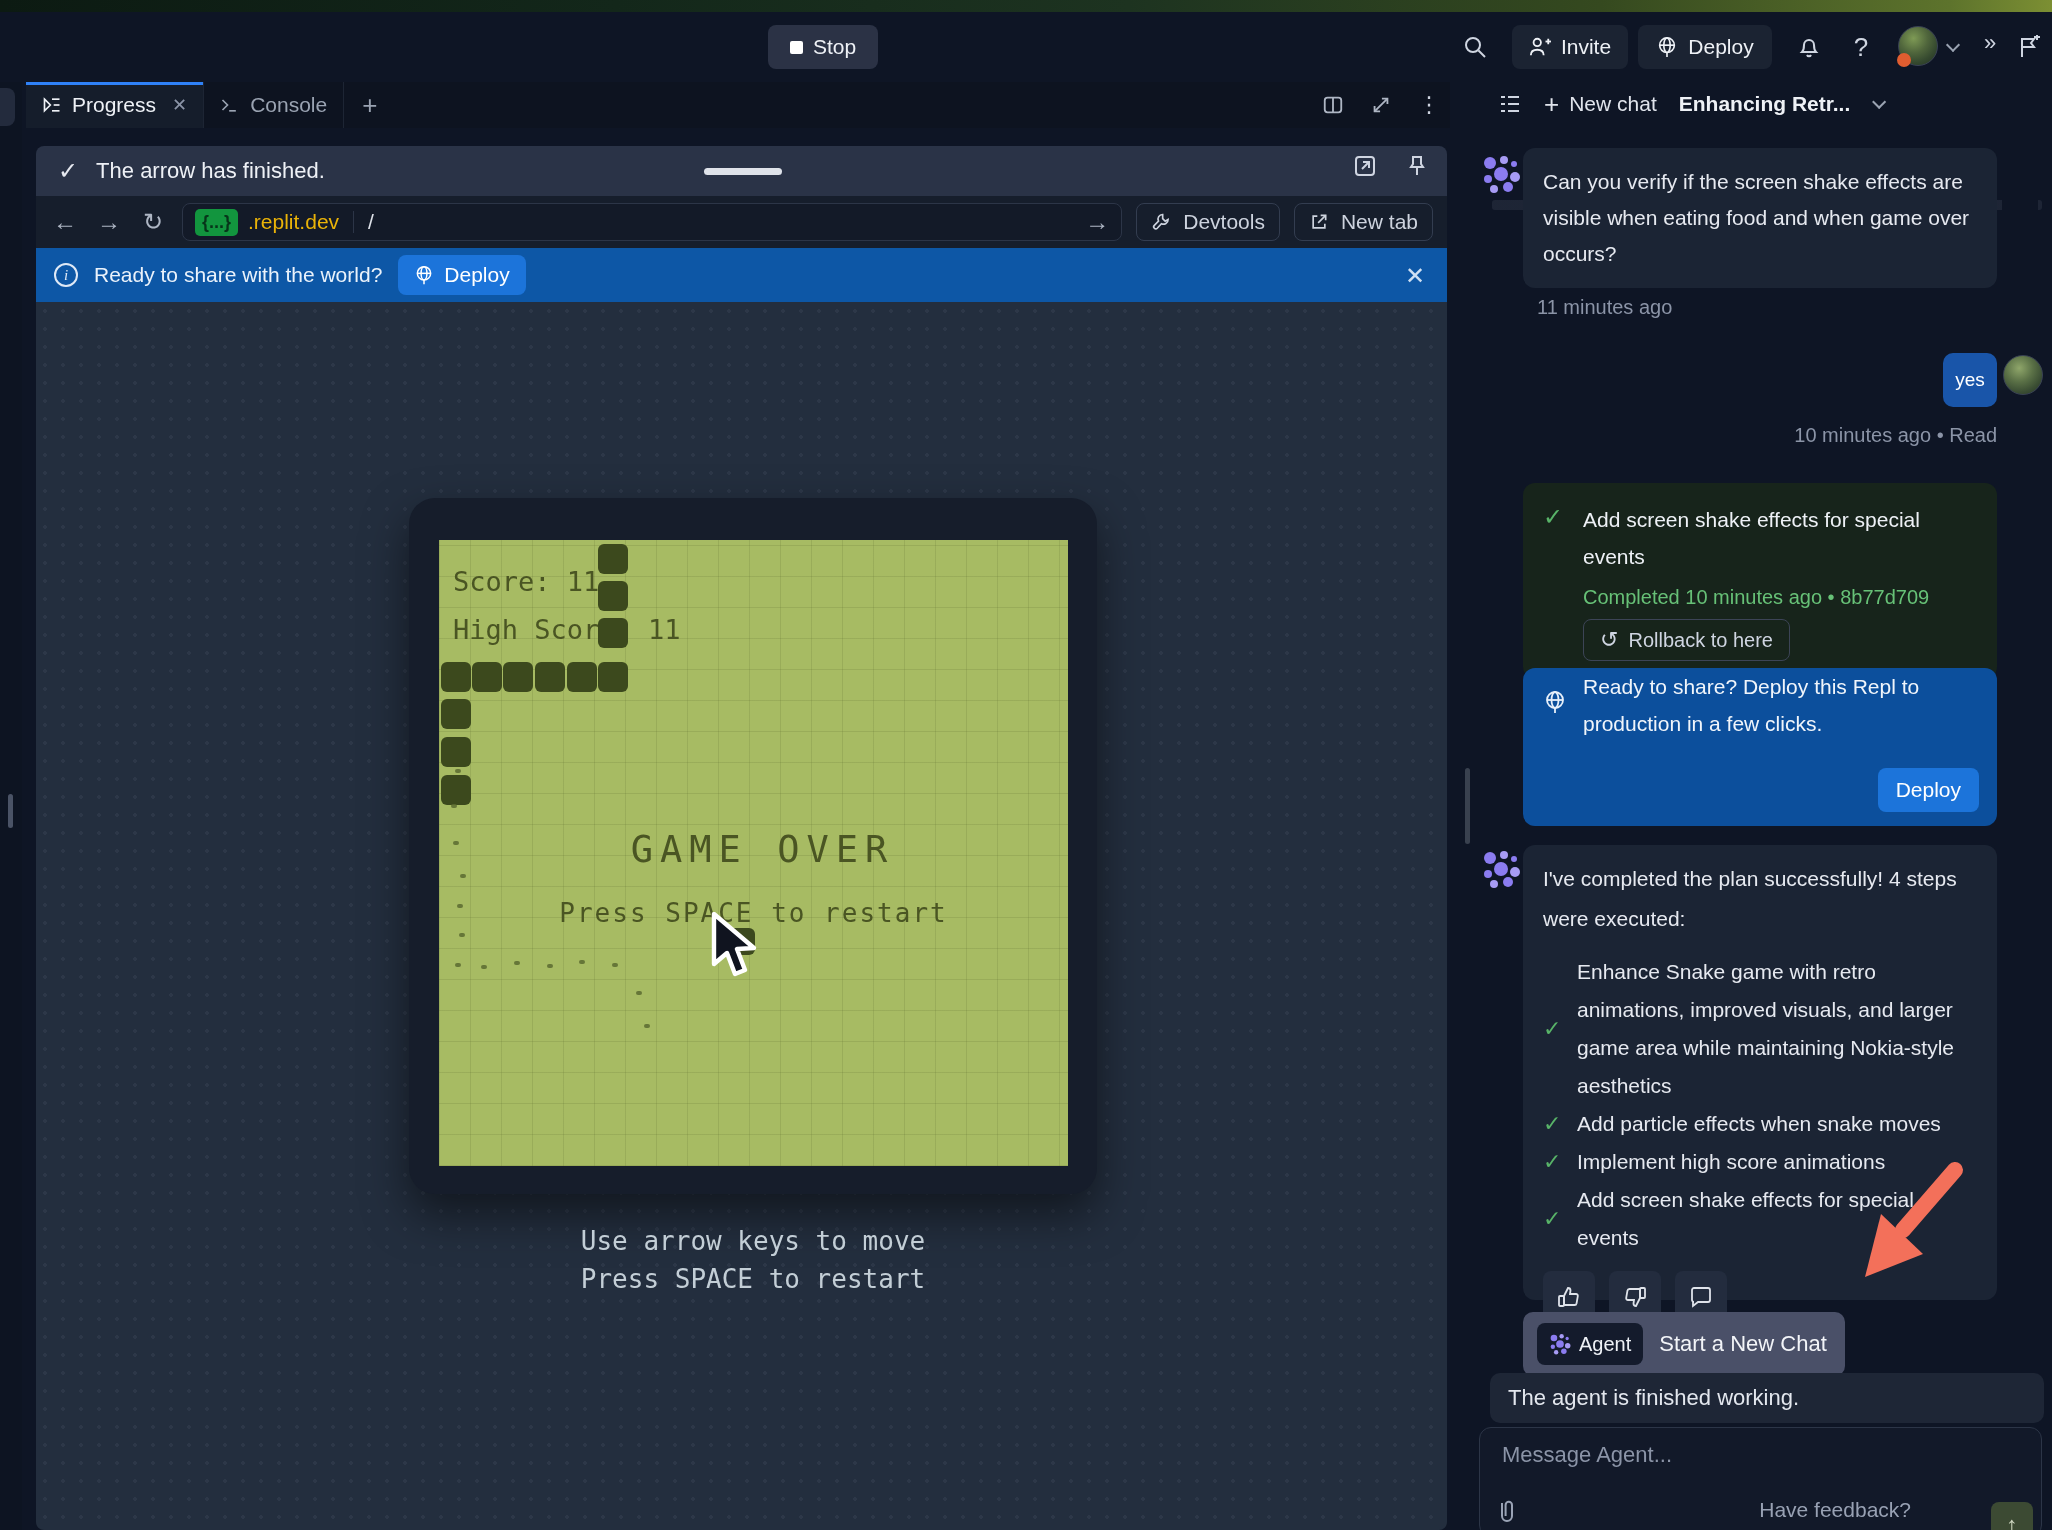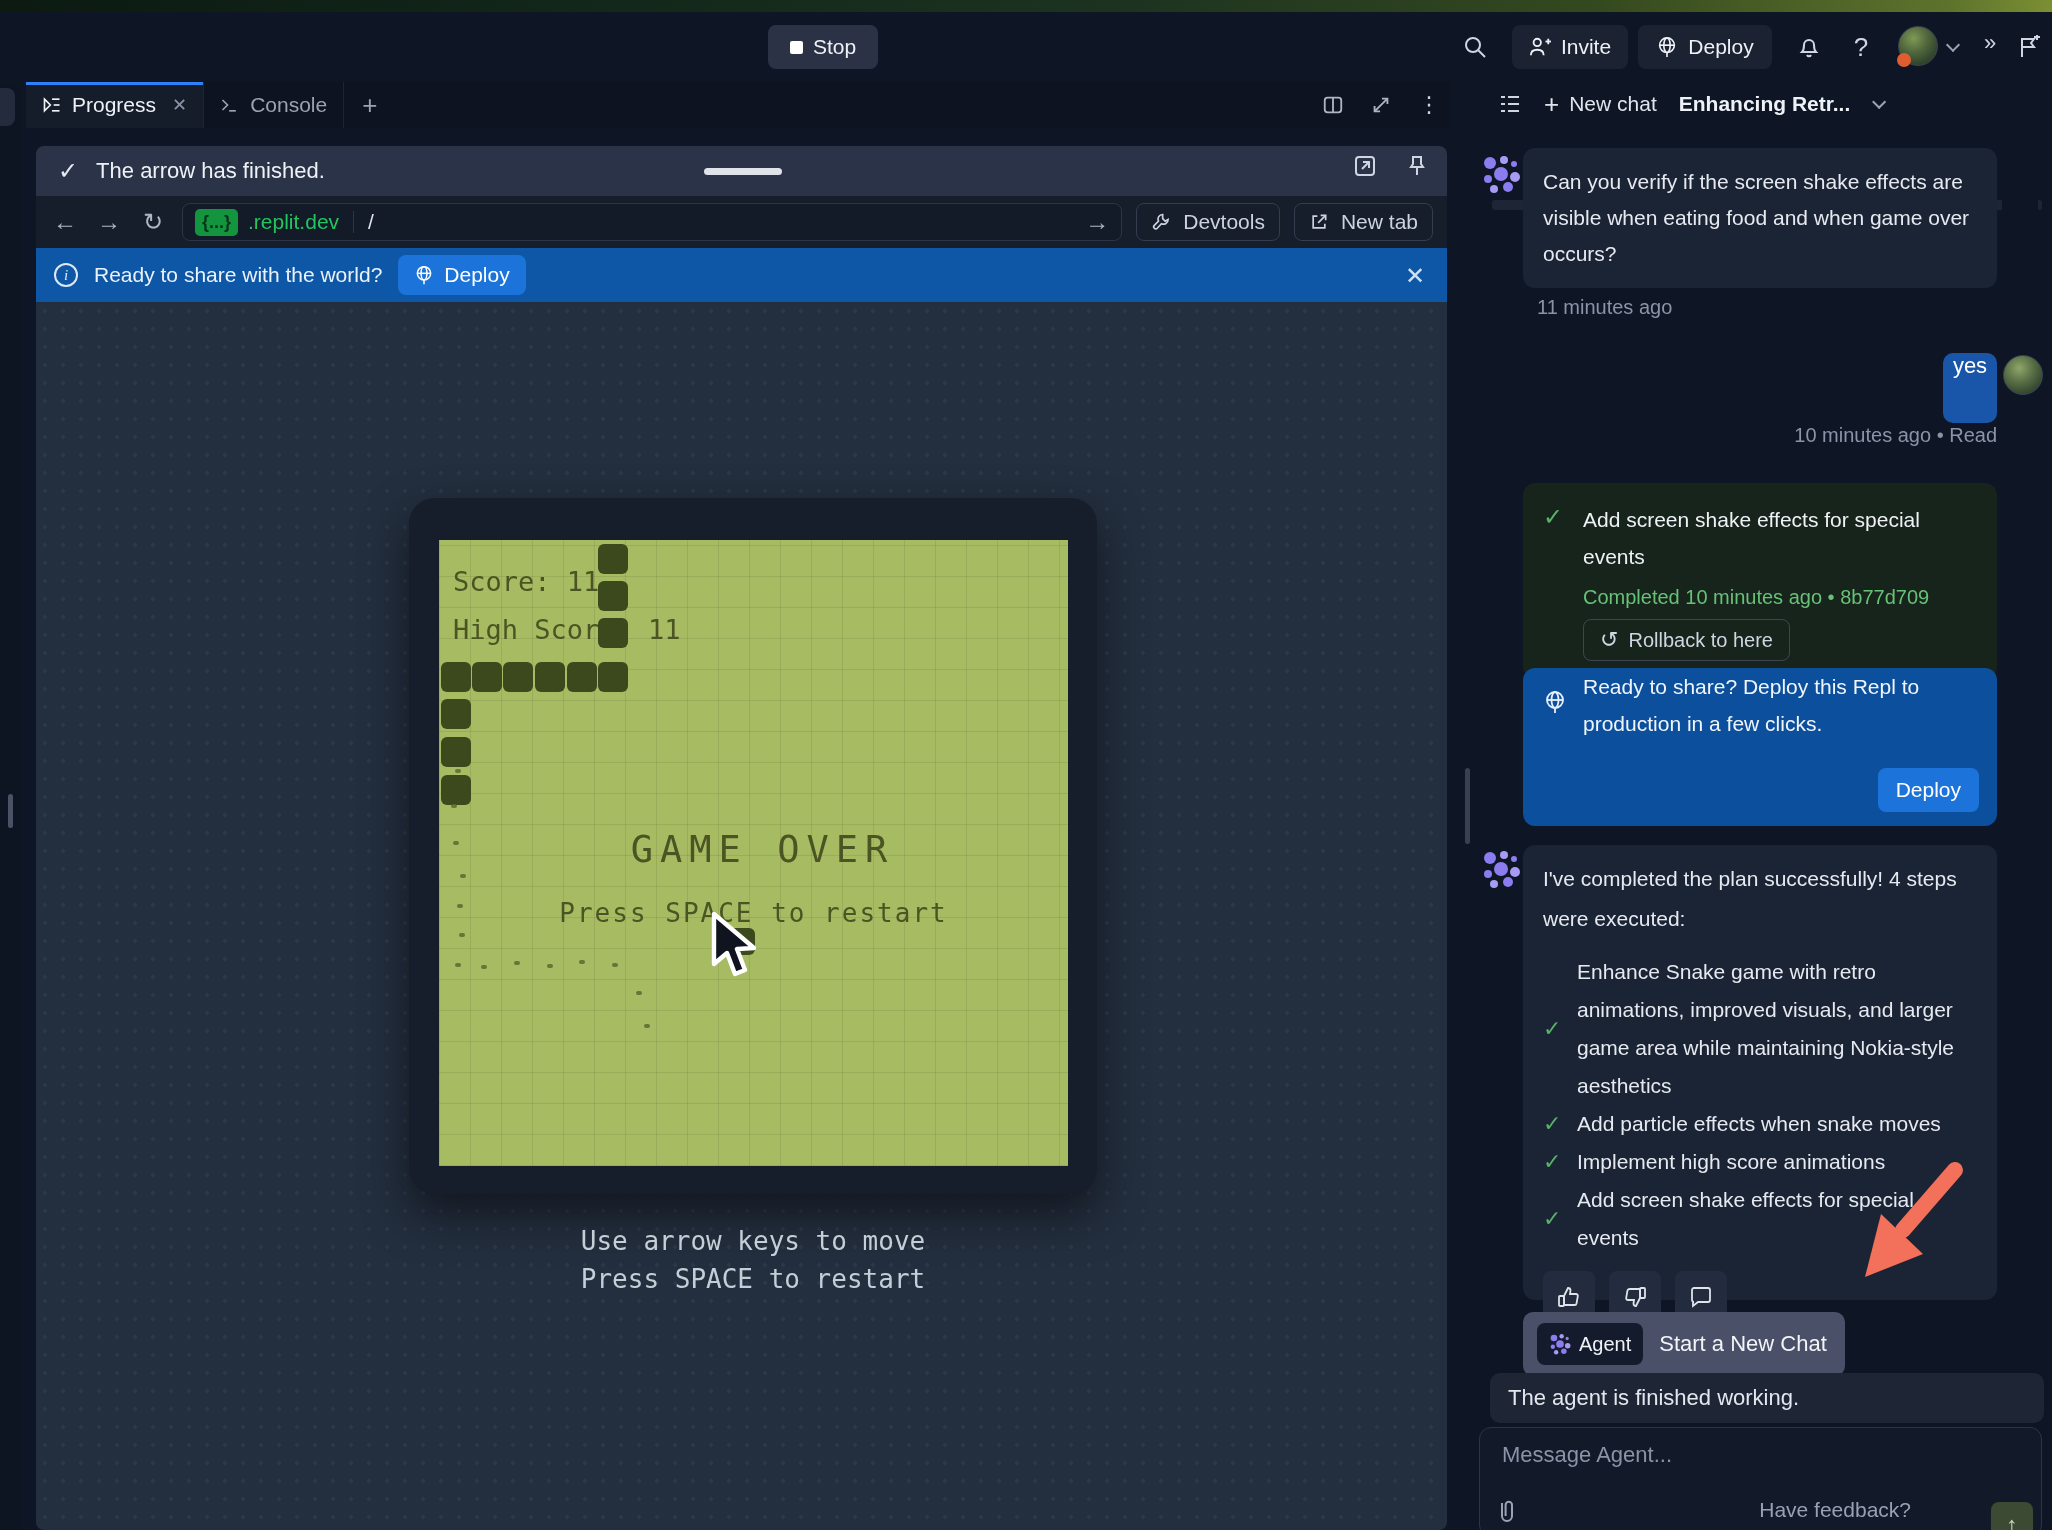--- a/index.html
+++ b/index.html
@@ -57,21 +57,21 @@
   .drag-pill { position:absolute; left:668px; top:22px; width:78px; height:7px; background:#dfe3ea; border-radius:4px; }
   .fin-icons { position:absolute; right:18px; top:8px; display:flex; gap:28px; color:#cfd5e1; }
 
   .urlrow { position:absolute; left:0; right:0; top:50px; height:52px; background:#161e2c;
     display:flex; align-items:center; gap:14px; padding:0 14px; }
   .nav-ico { color:#aeb6c4; font-size:24px; width:30px; text-align:center; }
   .url-input { flex:1; height:38px; background:#131a28; border:1px solid #2c3547; border-radius:8px;
     display:flex; align-items:center; padding:0 12px; gap:10px; }
   .url-badge { background:#12953e; color:#07351a; font-weight:bold; font-size:18px; border-radius:5px;
     padding:3px 7px; }
-  .url-host { color:#22c55e; font-size:21px; }
+  .url-host { color:#eab308; font-size:21px; }
   .url-sep { width:1px; height:22px; background:#2c3547; margin:0 4px; }
   .url-path { color:#dfe3ea; font-size:21px; flex:1; }
   .url-go { color:#aeb6c4; font-size:24px; }
   .chipbtn { height:38px; border:1px solid #333d50; border-radius:8px; display:flex; align-items:center;
     gap:12px; padding:0 14px; color:#cdd3de; font-size:21px; background:transparent; }
 
   .deploy-banner { position:absolute; left:0; right:0; top:102px; height:54px; background:#0d57a6;
     display:flex; align-items:center; padding:0 18px; gap:16px; }
   .info-ico { width:24px; height:24px; border:2px solid #dfe9f6; border-radius:50%; color:#dfe9f6;
     font-size:15px; display:flex; align-items:center; justify-content:center; font-style:italic; font-family:"Liberation Serif",serif; }
@@ -113,22 +113,22 @@
   .chat-title { font-size:21px; font-weight:bold; color:#eef1f6; }
   .newchat { display:flex; align-items:center; gap:10px; color:#e0e4ec; font-size:21px; }
   .skeleton { position:absolute; left:6px; right:10px; top:118px; height:10px; opacity:0.1;
     background:repeating-linear-gradient(90deg,#aab4c8 0 42px, transparent 42px 78px); border-radius:3px; }
 
   .agent-avatar { position:absolute; width:40px; height:40px; }
   .bubble { position:absolute; left:37px; width:474px; background:#1b2434; border-radius:12px;
     padding:16px 20px; font-size:21px; line-height:36px; color:#e6e9f0; }
   .msg-time { position:absolute; font-size:20px; color:#8b94a7; }
 
-  .yes-bubble { position:absolute; left:457px; top:271px; width:54px; height:70px; background:#1955a9;
-    border-radius:10px; display:flex; justify-content:center; font-size:22px; color:#fff; }
+  .yes-bubble { position:absolute; left:457px; top:271px; width:54px; height:54px; background:#1955a9;
+    border-radius:10px; display:flex; align-items:center; justify-content:center; font-size:19px; color:#fff; }
   .user-avatar { position:absolute; left:517px; top:273px; width:40px; height:40px; border-radius:50%;
     background:radial-gradient(circle at 40% 32%, #8fa66a, #5a7046 40%, #3a4d33 70%, #263421 100%);
     border:1px solid #3a4354; }
 
   .task-card { position:absolute; left:37px; top:401px; width:474px; height:196px; background:#17241b;
     border-radius:12px; }
   .task-check { position:absolute; left:20px; top:20px; color:#58b368; font-size:24px; }
   .task-title { position:absolute; left:60px; top:18px; width:380px; font-size:21px; line-height:37px; color:#eef1f6; }
   .task-meta { position:absolute; left:60px; top:103px; font-size:20px; color:#67c177; }
   .rollback-btn { position:absolute; left:60px; top:136px; height:42px; padding:0 16px; border:1px solid #3c4456;

